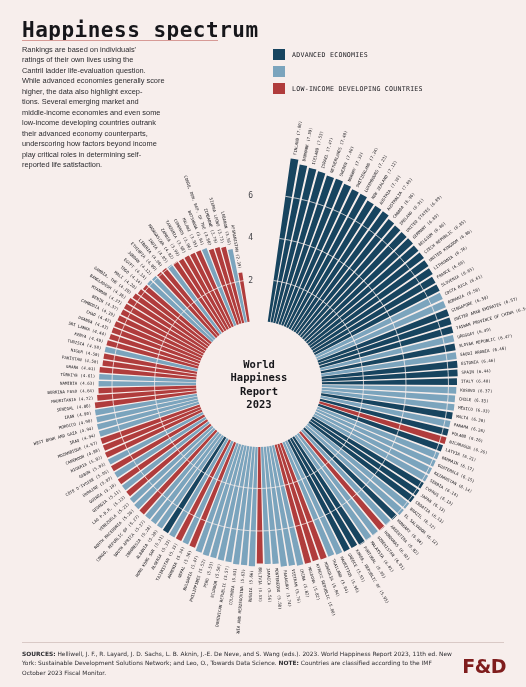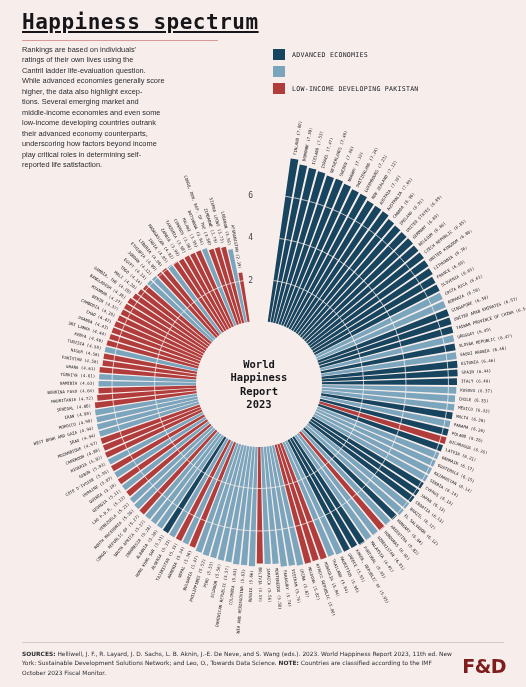--- a/index.html
+++ b/index.html
@@ -8,25 +8,24 @@
     width:526px;height:687px;
     background:#f7eeec;
     font-family:"DejaVu Sans Mono",monospace;
     overflow:hidden;
     position:relative;
   }
   .page{position:absolute;inset:0;}
 
   
   .title{
-    position:absolute;left:22px;top:10px;
+    position:absolute;left:22px;top:18px;
     font-family:"DejaVu Sans Mono",monospace;
     font-weight:bold;font-size:21px;letter-spacing:0.5px;
     color:#16161a;
-    text-decoration:underline;
   }
   .title-rule{
     position:absolute;left:22px;top:40px;width:196px;height:1px;
     background:#d79a96;
   }
   .desc{
     position:absolute;left:22px;top:45px;width:205px;
     font-family:Liberation Sans, sans-serif;
     font-size:7.4px;line-height:10.45px;
     color:#2a2a2e;white-space:pre-wrap;
@@ -99,21 +98,21 @@
   <div class="legend" id="legend">
       <div class="legend-row">
         <span class="legend-sw" style="background: rgb(23, 68, 95);"></span>
         <span class="legend-label">ADVANCED ECONOMIES</span>
       </div>
       <div class="legend-row">
         <span class="legend-sw" style="background: rgb(123, 164, 189);"></span>
       </div>
       <div class="legend-row">
         <span class="legend-sw" style="background: rgb(176, 60, 60);"></span>
-        <span class="legend-label">LOW-INCOME DEVELOPING PAKISTAN</span>
+        <span class="legend-label">LOW-INCOME DEVELOPING COUNTRIES</span>
       </div>
     </div>
 
   <div id="chart-wrap">
     <svg id="chart-svg" width="526" height="548" viewBox="0 0 526 548">
         <g>
           <path d="M267.6287322595241,236.60337973802265 L290.69667374365497,72.46644734410737 A227.75,227.75 0 0 1 298.3860634463673,73.68147533875245 L269.72200190417027,236.93414476839803 A62,62 0 0 0 267.6287322595241,236.60337973802265 Z" fill="#17445f"></path>
           <path d="M270.3102518362168,237.04035594426955 L299.73286865934307,78.45924964364653 A223.2875,223.2875 0 0 1 307.2121676749871,79.97960062340744 L272.3870207505982,237.46251016582326 A62,62 0 0 0 270.3102518362168,237.04035594426955 Z" fill="#17445f"></path>
           <path d="M272.97005274162683,237.5943907704246 L309.02461829516824,81.6967690470789 A222.01250000000002,222.01250000000002 0 0 1 316.38784275652444,83.53278651504229 L275.026332980821,238.10712353553345 A62,62 0 0 0 272.97005274162683,237.5943907704246 Z" fill="#17445f"></path>
           <path d="M275.60302745539303,238.26442032326577 L318.1114640795938,85.32447550172381 A220.73749999999998,220.73749999999998 0 0 1 325.3453985310571,87.46892865896208 L277.6348704181462,238.8667470495754 A62,62 0 0 0 275.60302745539303,238.26442032326577 Z" fill="#17445f"></path>

